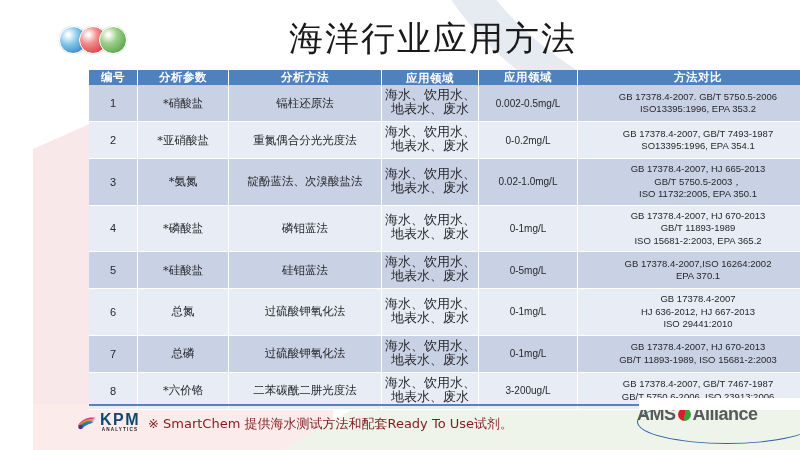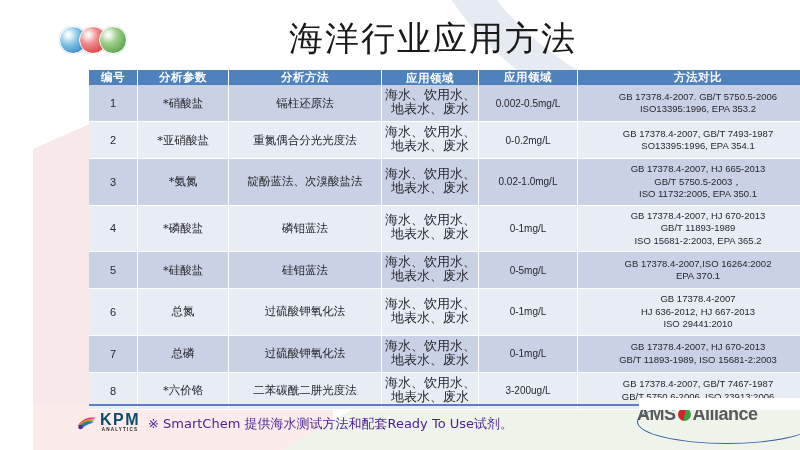--- a/index.html
+++ b/index.html
@@ -212,21 +212,21 @@
     letter-spacing: 1.2px;
     color: #1d1d1d;
     display: block;
     text-align: center;
   }
   .footer-note {
     position: absolute;
     left: 115px;
     top: 415px;
     font-size: 13px;
-    color: #4c1d95;
+    color: #7f1d1d;
     font-family: "DejaVu Sans", "Liberation Sans", sans-serif;
     z-index: 4;
     white-space: nowrap;
   }
 
   .ams-logo {
     position: absolute;
     right: 14px;
     top: 398px;
     width: 182px;

